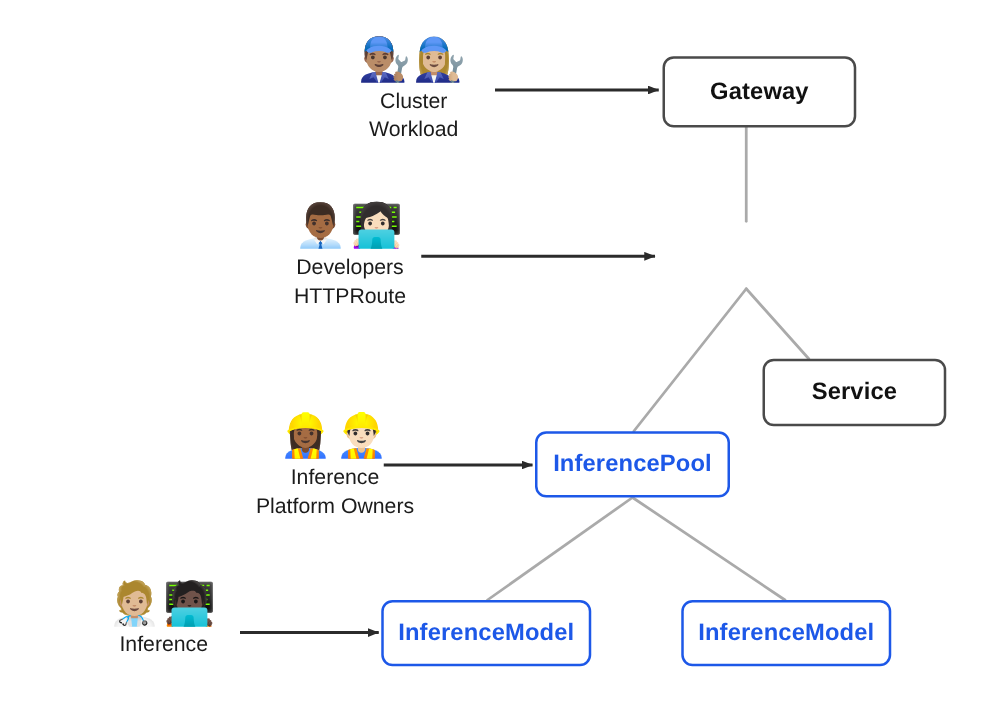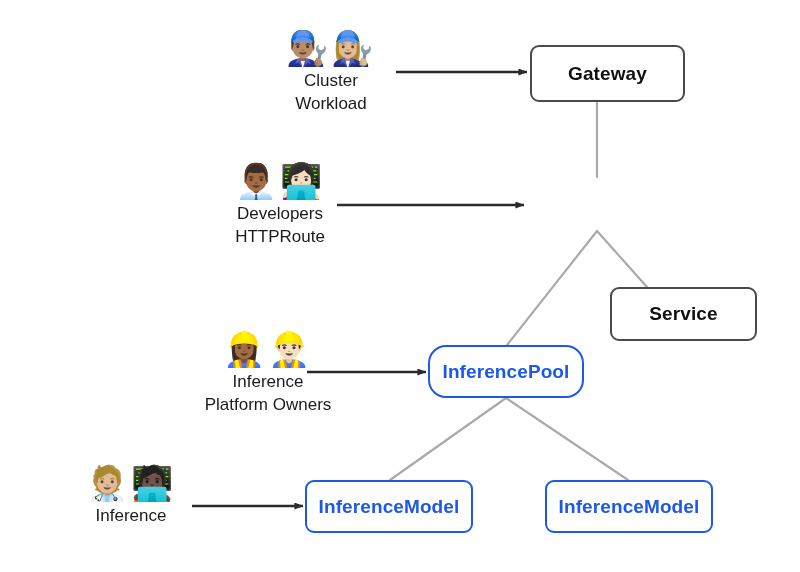--- a/index.html
+++ b/index.html
@@ -97,21 +97,21 @@
 
   <div class="node node-std" style="left:530px; top:45px; width:155px; height:57px;">
     <span>Gateway</span>
   </div>
 
 
   <div class="node node-std" style="left:610px; top:287px; width:147px; height:54px;">
     <span>Service</span>
   </div>
 
-  <div class="node node-hl" style="left:428px; top:345px; width:156px; height:53px;border-radius:18px;">
+  <div class="node node-hl" style="left:428px; top:345px; width:156px; height:53px;">
     <span>InferencePool</span>
   </div>
 
   <div class="node node-hl" style="left:305px; top:480px; width:168px; height:53px;">
     <span>InferenceModel</span>
   </div>
 
   <div class="node node-hl" style="left:545px; top:480px; width:168px; height:53px;">
     <span>InferenceModel</span>
   </div>

